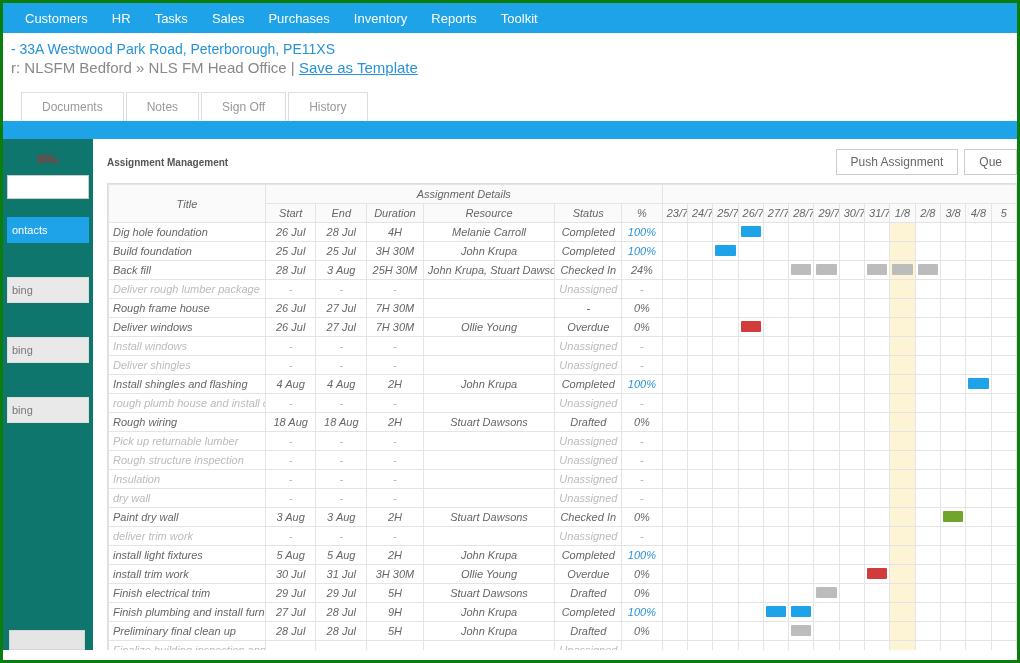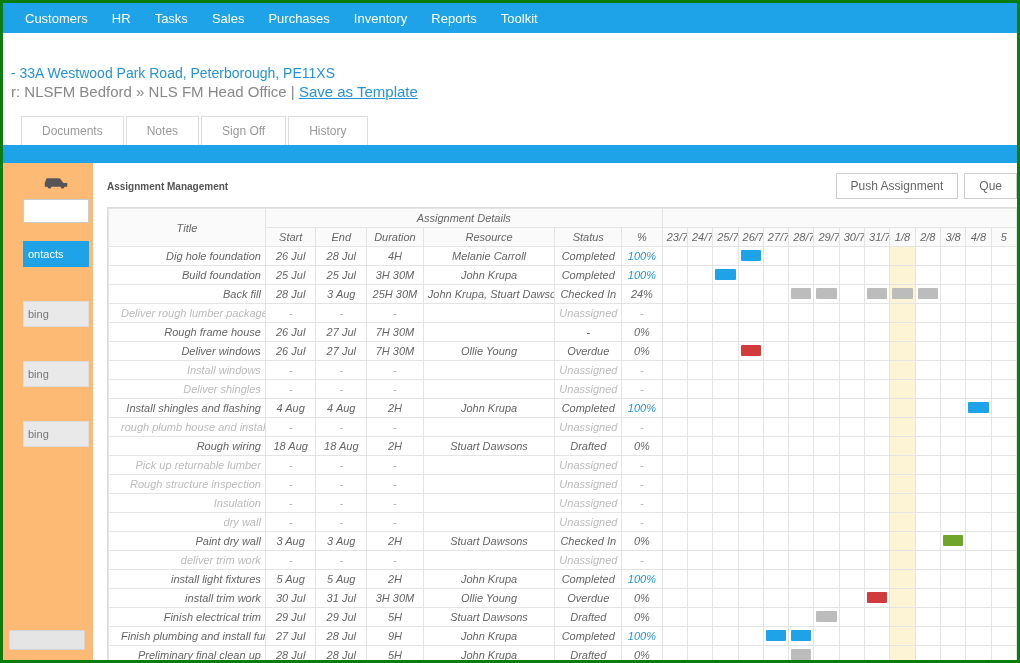--- a/index.html
+++ b/index.html
@@ -1,42 +1,42 @@
 <!DOCTYPE html>
 <html><head>
 <meta charset="utf-8">
 <style>
 * { box-sizing: border-box; margin: 0; padding: 0; font-family: "Segoe UI", Arial, sans-serif; }
 body { background: #fff; border: 3px solid #0a7d0d; width: 1020px; height: 663px; overflow: hidden; position: relative; font-size: 12px; color: #555; }
 .topbar { background: #1ea2e8; height: 30px; display: flex; align-items: center; padding: 0 10px; }
 .topbar a { color: #fff; font-size: 13px; padding: 0 12px; text-decoration: none; }
 .header-area { padding: 8px 0 4px 8px; }
-.header-area .addr { color: #2693d6; font-size: 14px; margin-top: 24px; }
+.header-area .addr { color: #2693d6; font-size: 14px; }
 .header-area .sub { font-size: 15px; color: #888; margin-top: 2px; }
 .header-area .sub a { color: #2693d6; text-decoration: underline; }
 .tabrow { display: flex; gap: 2px; padding: 12px 0 0 18px; }
 .tabrow .tab { border: 1px solid #ddd; padding: 7px 20px; font-size: 12px; color: #999; background: #fff; border-bottom: none; }
 .bluebar { background: #1ea2e8; height: 18px; }
 .layout { display: flex; height: calc(100% - 146px); }
-.sidebar { width: 90px; background: #fdba74; padding: 6px 4px 4px 20px; flex-shrink: 0; }
+.sidebar { width: 90px; background: #0f766e; padding: 6px 4px 4px 4px; flex-shrink: 0; }
 .car-icon { width: 30px; height: 18px; color: #555; margin: 4px auto 8px; display: block; }
 .search { width: 100%; height: 24px; border: 1px solid #ccc; background: #fff; margin-bottom: 8px; }
 .side-btn { display: block; width: 100%; background: #e9e9e9; border: 1px solid #ddd; color: #777; font-size: 11px; padding: 6px 4px; margin: 10px 0 6px; text-align: left; }
 .side-btn.blue { background: #1ea2e8; color: #fff; border-color: #1ea2e8; }
 .side-gap { height: 18px; }
 .side-bottom { position: absolute; bottom: 10px; left: 6px; width: 76px; background: #e5e5e5; border: 1px solid #d5d5d5; height: 20px; }
 .main { flex: 1; padding: 10px 0 0 14px; overflow: hidden; }
 .main-head { display: flex; align-items: center; margin-bottom: 8px; }
 .main-head h2 { font-size: 10px; font-weight: 600; color: #555; flex: 1; }
 .main-head button { background: #fff; border: 1px solid #ccc; color: #666; font-size: 12px; padding: 5px 14px; margin-left: 6px; cursor: pointer; }
 .grid { border: 1px solid #ddd; border-right: none; }
 .grid table { border-collapse: collapse; font-size: 11px; width: 100%; table-layout: fixed; font-style: italic; }
 .grid th, .grid td { border: 1px solid #e4e4e4; padding: 3px 4px; text-align: center; height: 16.5px; color: #666; white-space: nowrap; overflow: hidden; }
 .grid th { background: #fafafa; font-weight: normal; }
-.grid .title-col { text-align: right; padding-left: 12px; }
+.grid .title-col { text-align: left; padding-left: 4px; }
 .grid .muted td { color: #bbb; }
 .grid .pct-complete { color: #2693d6; }
 .gantt-cell { padding: 0 !important; position: relative; }
 .bar { position: absolute; top: 3px; height: 11px; border-radius: 1px; }
 .bar.blue { background: #1ea2e8; }
 .bar.gray { background: #bcbcbc; }
 .bar.red { background: #d23b3b; }
 .bar.green { background: #6fa52b; }
 .date-hl { background: #fdf4d5; }
 col.c-title { width: 155px; }

